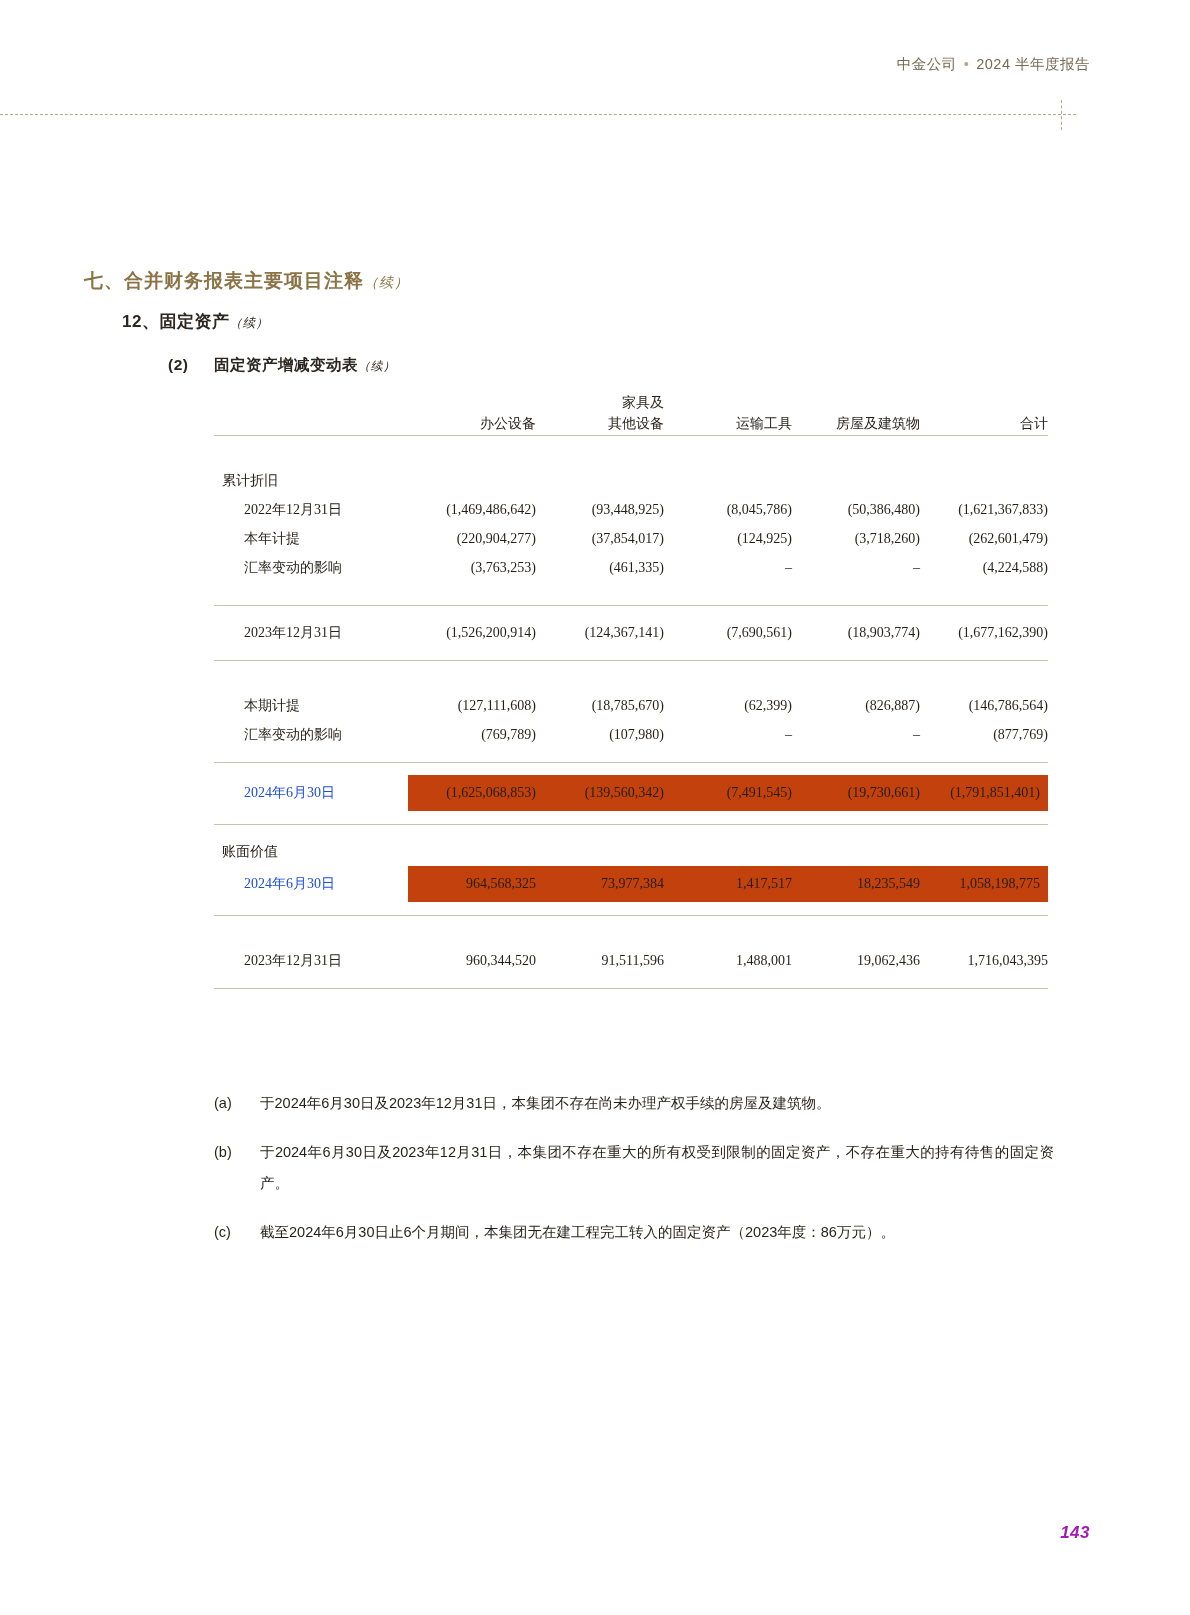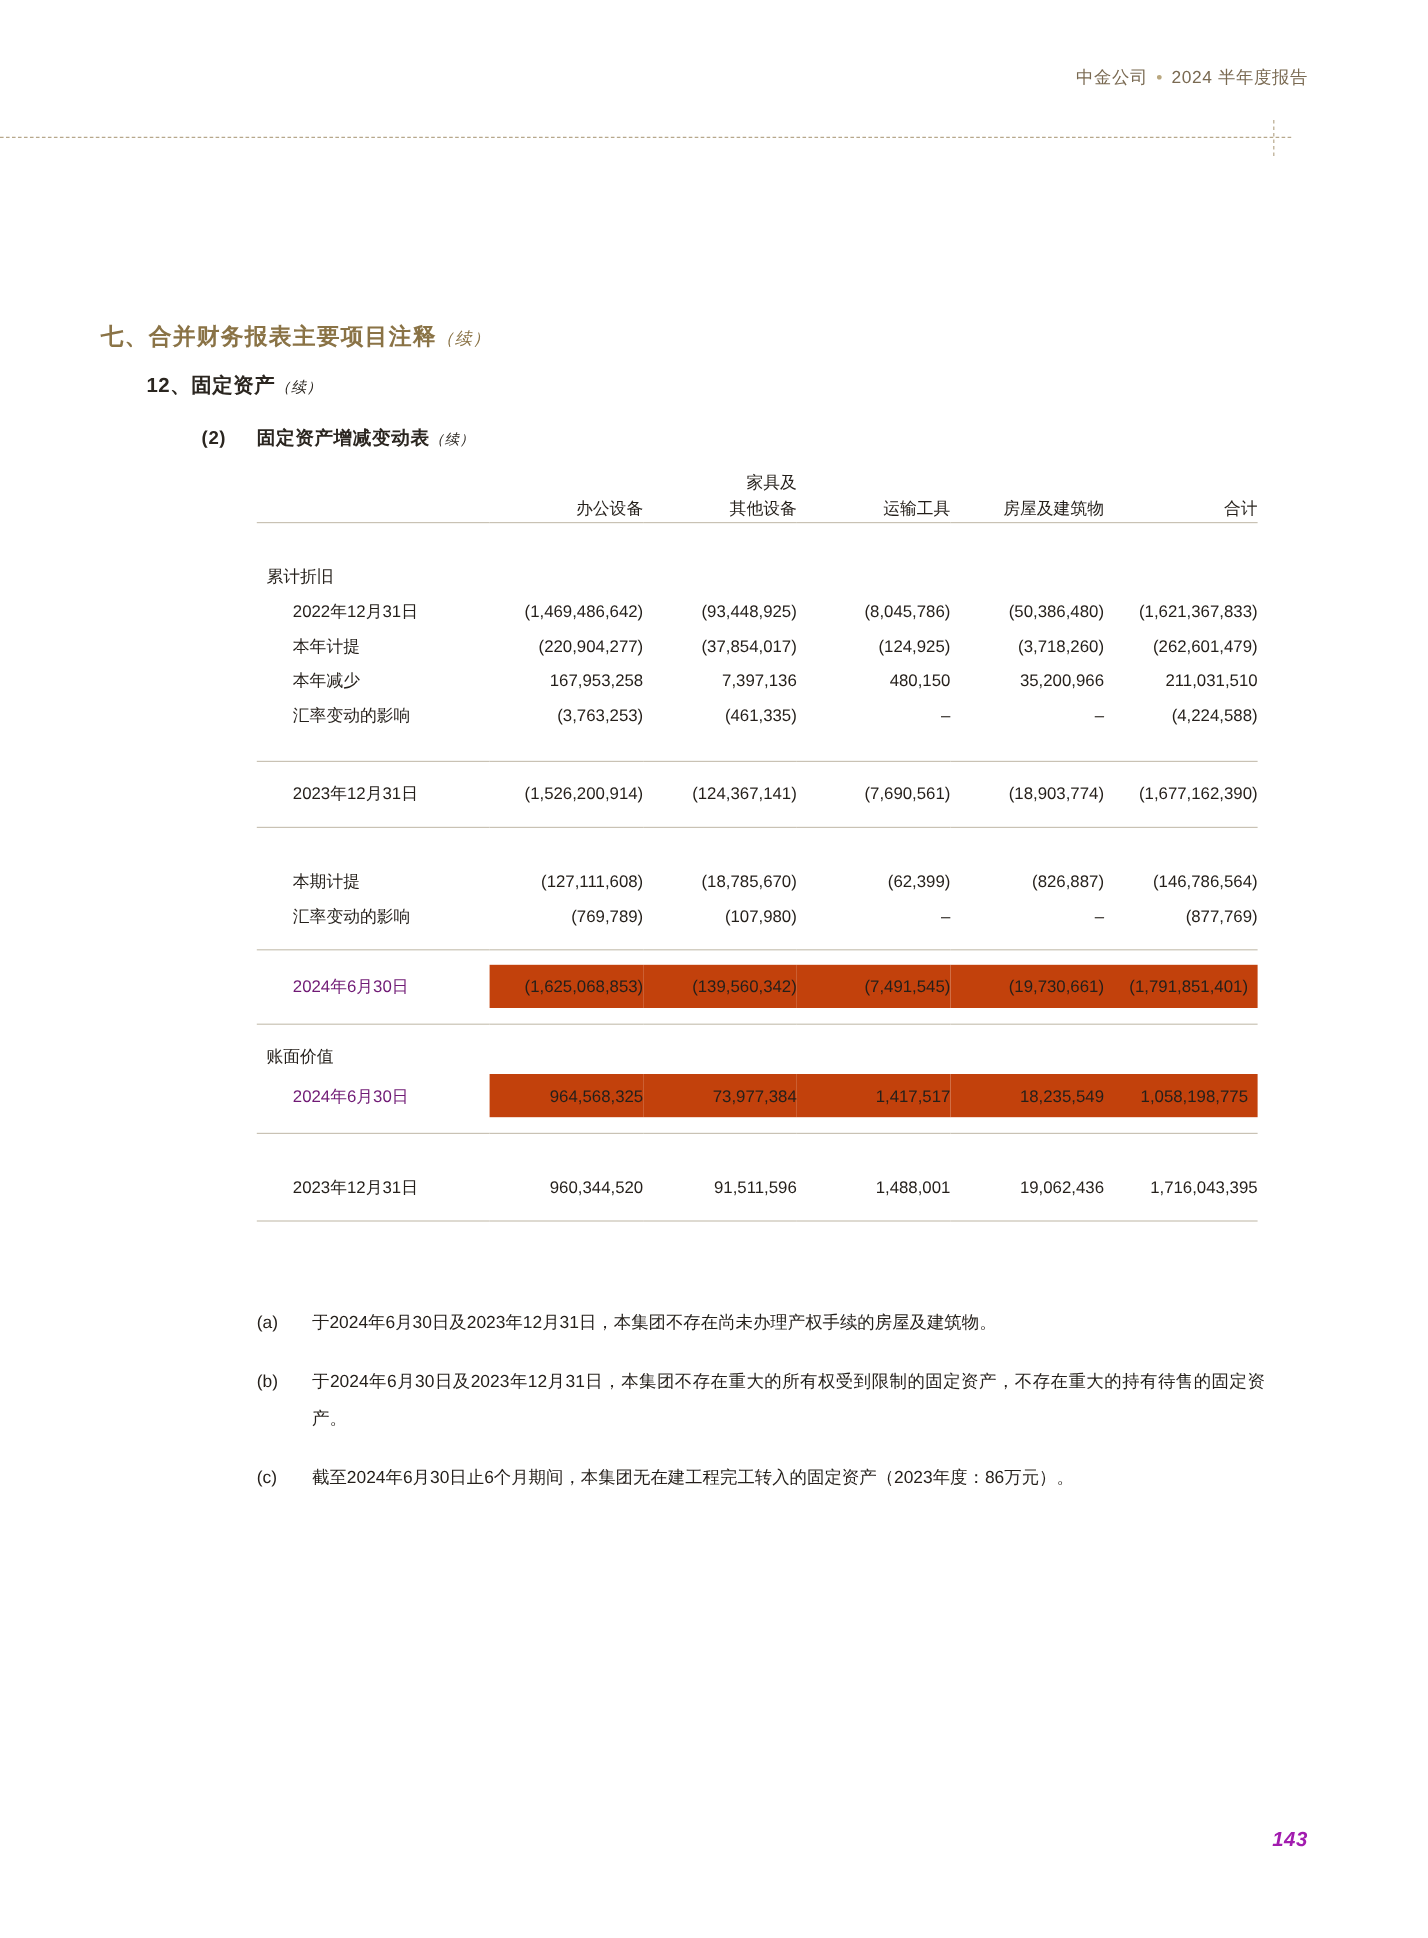--- a/index.html
+++ b/index.html
@@ -103,20 +103,21 @@
     position: absolute;
     top: 392px;
     left: 214px;
     width: 834px;
     font-size: 14px;
   }
   table.fin {
     border-collapse: collapse;
     width: 834px;
     table-layout: fixed;
+    font-family: Liberation Serif, serif;
   }
   table.fin td, table.fin th {
     padding: 0;
     vertical-align: bottom;
     font-weight: normal;
     font-size: 14px;
     color: #241f1a;
   }
   col.c-label { width: 194px; }
   col.c-num   { width: 128px; }
@@ -157,21 +158,21 @@
   .hilite td {
     background: #c2410c;
     font-weight: bold;
     height: 36px;
     line-height: 36px;
     color: #6e5a32;
   }
   .hilite td.lbl {
     background: transparent;
     font-weight: normal;
-    color: #701a75;
+    color: #1d4ed8;
   }
   .hilite td.pad-r {
     padding-right: 8px;
   }
 
   
   .notes {
     position: absolute;
     top: 1088px;
     left: 214px;
@@ -275,28 +276,20 @@
         <td>(50,386,480)</td>
         <td>(1,621,367,833)</td>
       </tr>
       <tr class="r">
         <td class="lbl">本年计提</td>
         <td>(220,904,277)</td>
         <td>(37,854,017)</td>
         <td>(124,925)</td>
         <td>(3,718,260)</td>
         <td>(262,601,479)</td>
-      </tr>
-      <tr class="r">
-        <td class="lbl">本年减少</td>
-        <td>167,953,258</td>
-        <td>7,397,136</td>
-        <td>480,150</td>
-        <td>35,200,966</td>
-        <td>211,031,510</td>
       </tr>
       <tr class="r">
         <td class="lbl">汇率变动的影响</td>
         <td>(3,763,253)</td>
         <td>(461,335)</td>
         <td>–</td>
         <td>–</td>
         <td>(4,224,588)</td>
       </tr>
 

